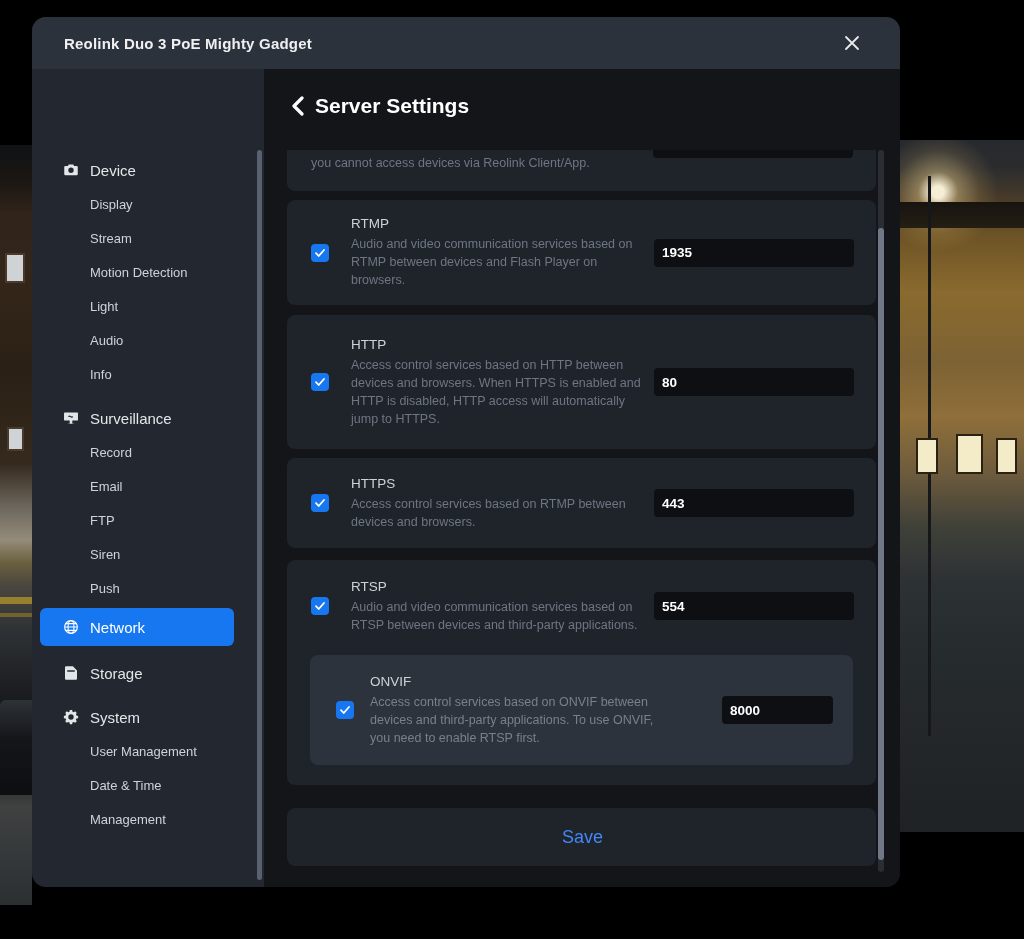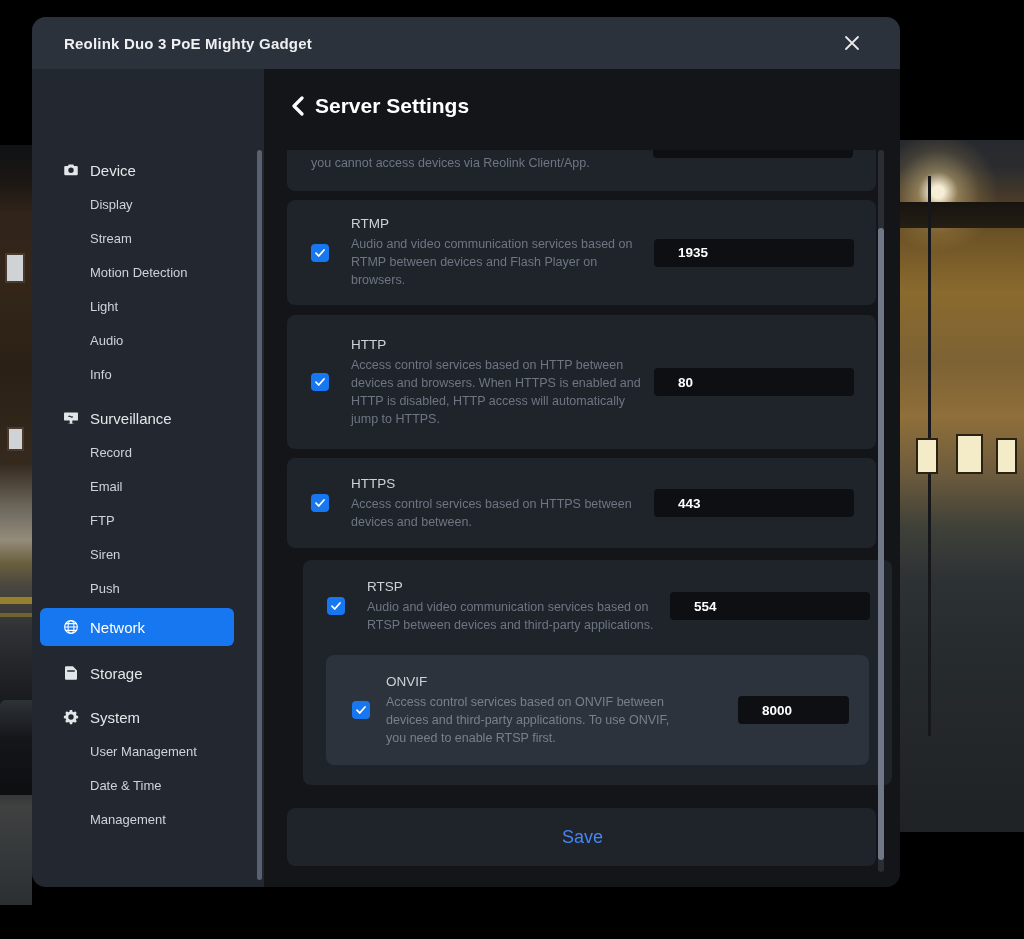--- a/index.html
+++ b/index.html
@@ -60,31 +60,31 @@
 
   .card { position:absolute; left:23px; width:589px; background:#1f242b; border-radius:8px;
           display:flex; align-items:center; padding:0 22px 0 24px; }
   .cb { width:18px; height:18px; flex:0 0 18px; background:#1677f0; border-radius:4px;
         display:flex; align-items:center; justify-content:center; cursor:pointer; }
   .txt { margin-left:22px; width:302px; }
   .txt .name { color:#ced2d6; font-size:13.5px; margin-bottom:4px; }
   .txt .desc { color:#6e7681; font-size:12.5px; line-height:18px; }
   .port { margin-left:auto; width:200px; height:28px; background:#0d0f12; border:none;
           border-radius:4px; color:#fff; font-weight:bold; font-size:13.5px;
-          padding-left:24px; font-family:"Liberation Sans",sans-serif; }
+          padding-left:8px; font-family:"Liberation Sans",sans-serif; }
 
   #card-partial { top:81px; height:41px; border-radius:0 0 8px 8px; overflow:hidden;
                   align-items:flex-start; }
   #card-partial .note { margin-top:6px; color:#6e7681; font-size:12.5px; }
   #card-partial .port { position:absolute; right:23px; top:-18px; height:26px;
                   border-radius:0 0 4px 4px; }
   #card-rtmp  { top:131px; height:105px; }
   #card-http  { top:246px; height:134px; }
   #card-https { top:389px; height:90px; }
-  #card-rtsp  { top:491px; height:225px; align-items:flex-start; padding:0; display:block;margin-left:16px; }
+  #card-rtsp  { top:491px; height:225px; align-items:flex-start; padding:0; display:block; }
   #card-rtsp .row { height:92px; display:flex; align-items:center; padding:0 22px 0 24px; }
   #card-onvif { position:absolute; left:23px; top:95px; width:543px; height:110px;
                 background:#2c333d; border-radius:8px; display:flex; align-items:center;
                 padding:0 20px 0 26px; }
   #card-onvif .txt { margin-left:16px; width:296px; }
   #card-onvif .desc { color:#78808a; }
   #card-onvif .port { width:111px; }
   #save-card { top:739px; height:58px; justify-content:center; cursor:pointer; }
   #save-card .lbl { color:#4486f5; font-size:18px; }
 
@@ -224,21 +224,21 @@
       </div>
 
       <div class="card" id="card-https">
         <span class="cb">
           <svg width="12" height="12" viewBox="0 0 12 12">
               <path d="M2 6.2l2.7 2.8L10 3" stroke="#fff" stroke-width="1.8" fill="none" stroke-linecap="round" stroke-linejoin="round"></path>
             </svg>
         </span>
         <span class="txt">
           <div class="name">HTTPS</div>
-          <div class="desc">Access control services based on HTTPS between devices and between.</div>
+          <div class="desc">Access control services based on RTMP between devices and browsers.</div>
         </span>
         <input class="port" value="443" style="">
       </div>
 
       <div class="card" id="card-rtsp">
         <div class="row">
           <span class="cb">
             <svg width="12" height="12" viewBox="0 0 12 12">
                 <path d="M2 6.2l2.7 2.8L10 3" stroke="#fff" stroke-width="1.8" fill="none" stroke-linecap="round" stroke-linejoin="round"></path>
               </svg>

